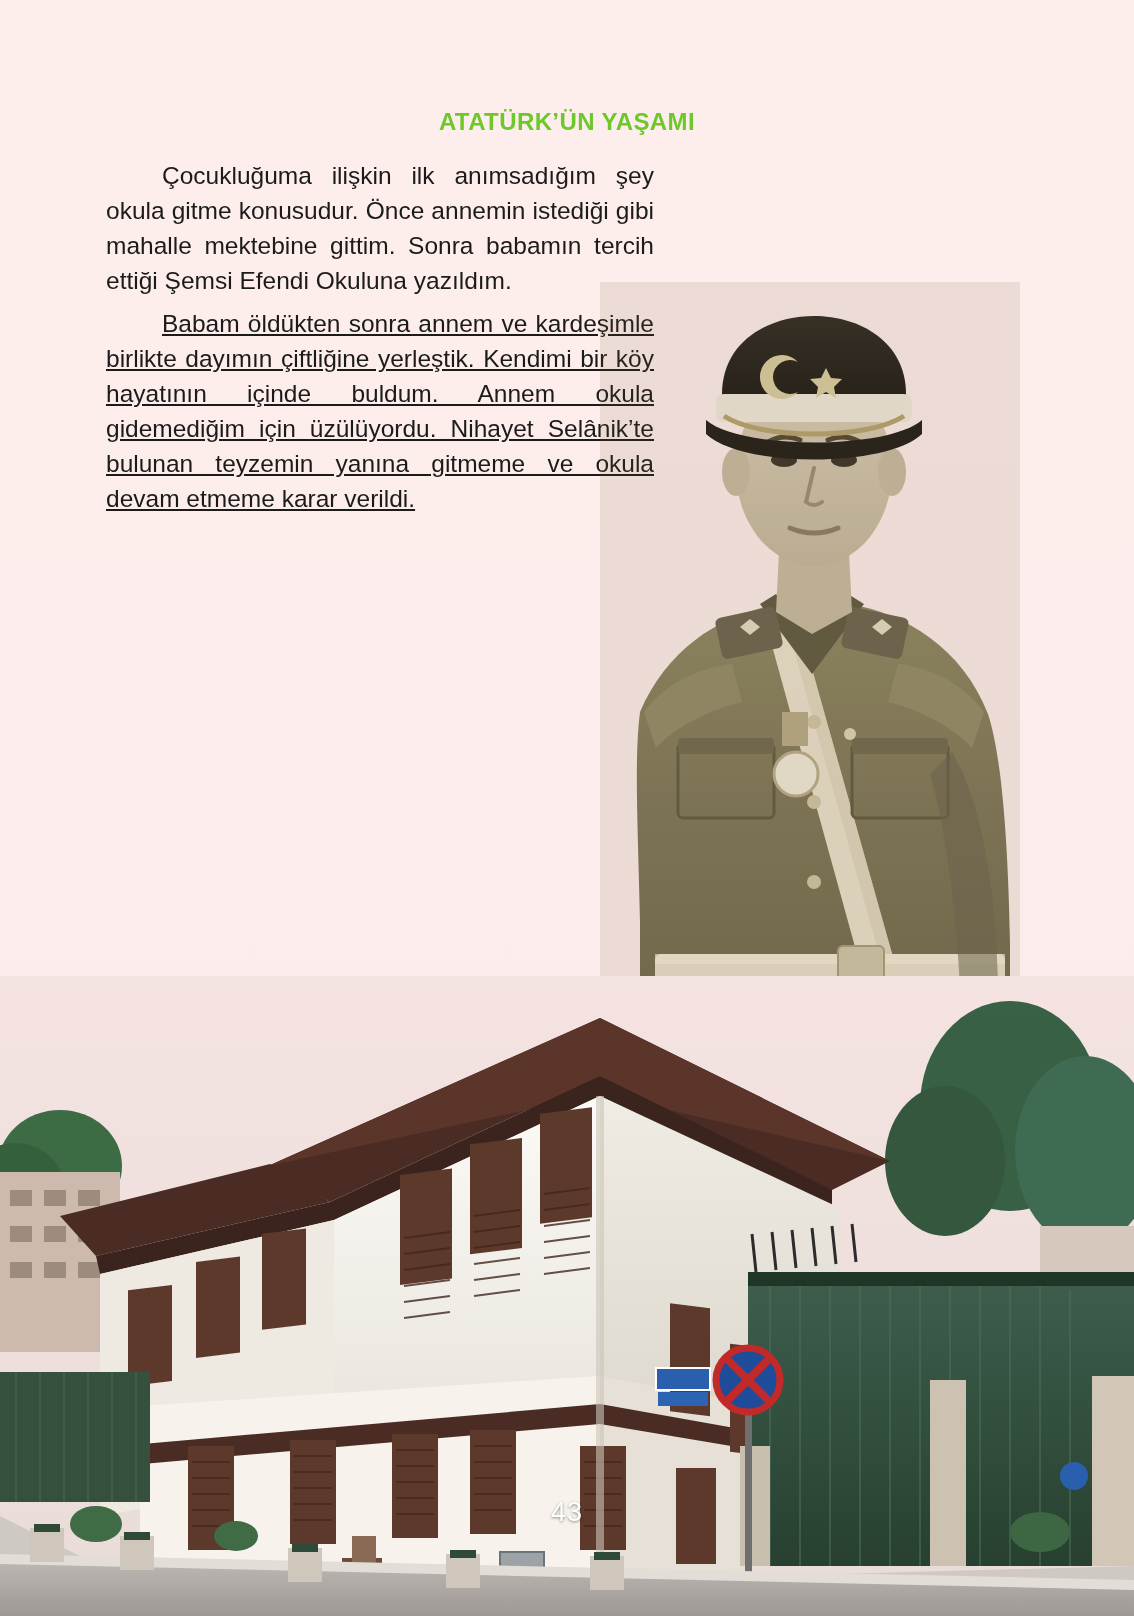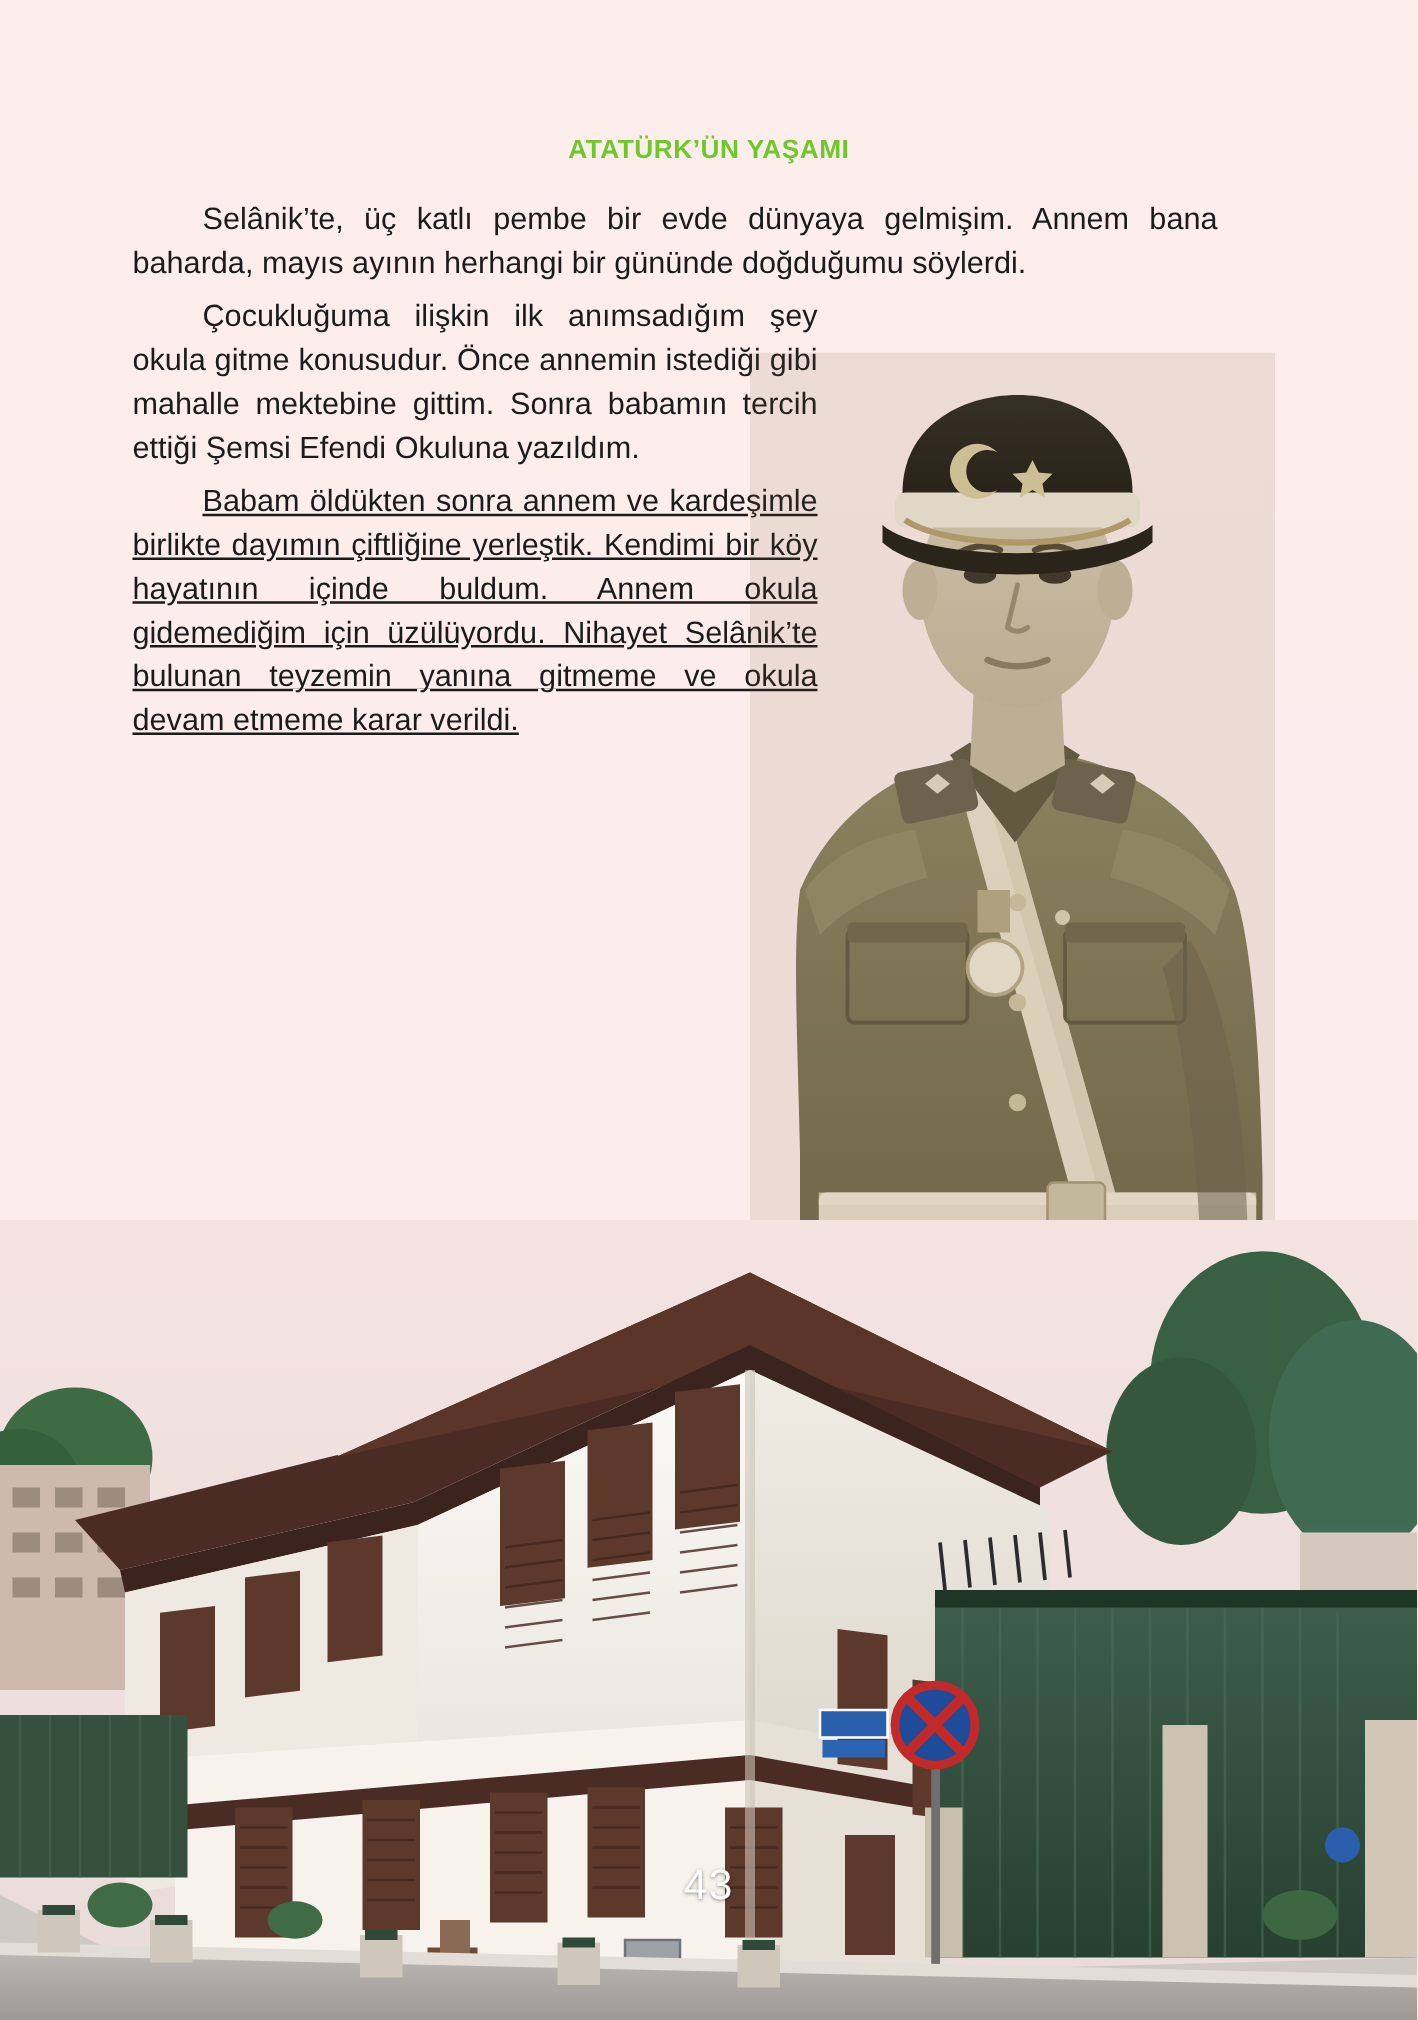--- a/index.html
+++ b/index.html
@@ -24,21 +24,21 @@
     background: linear-gradient(180deg, #fdeeec 0%, #fceceb 60%, #fbe9e8 100%);
   }
 
   
   .page-title {
     position: absolute;
     top: 108px;
     left: 0;
     width: 1134px;
     text-align: center;
-    font-size: 21px;
+    font-size: 24px;
     font-weight: bold;
     letter-spacing: 0.4px;
     color: #6ec82a;
   }
 
   
   .text-column {
     position: absolute;
     top: 158px;
     left: 106px;
@@ -78,36 +78,35 @@
     overflow: hidden;
   }
 
   
   .page-number {
     position: absolute;
     left: 0;
     bottom: 88px;
     width: 1134px;
     text-align: center;
-    font-size: 34px;
+    font-size: 27px;
     color: #ffffff;
     font-weight: 400;
     text-shadow: 0 1px 3px rgba(0,0,0,0.45);
     letter-spacing: 1px;
   }
 </style>
 </head>
 <body>
 
 <div class="page">
 
   <div class="page-title">ATATÜRK’ÜN YAŞAMI</div>
 
   <div class="text-column">
-    <p class="para p1">Selânik’te, üç katlı pembe bir evde dünyaya gelmişim. Annem bana baharda, mayıs ayının herhangi bir gününde doğduğumu söylerdi.</p>
     <p class="para p2">Çocukluğuma ilişkin ilk anımsadığım şey okula gitme konusudur. Önce annemin istediği gibi mahalle mektebine gittim. Sonra babamın tercih ettiği Şemsi Efendi Okuluna yazıldım.</p>
     <p class="para p3">Babam öldükten sonra annem ve kardeşimle birlikte dayımın çiftliğine yerleştik. Kendimi bir köy hayatının içinde buldum. Annem okula gidemediğim için üzülüyordu. Nihayet Selânik’te bulunan teyzemin yanına gitmeme ve okula devam etmeme karar verildi.</p>
   </div>
 
   <div class="portrait">
     <svg width="420" height="810" viewBox="0 0 420 810" xmlns="http://www.w3.org/2000/svg">
       <defs>
         <linearGradient id="tunic" x1="0" y1="0" x2="0" y2="1">
           <stop offset="0%" stop-color="#8d8764"></stop>
           <stop offset="50%" stop-color="#7c7558"></stop>

